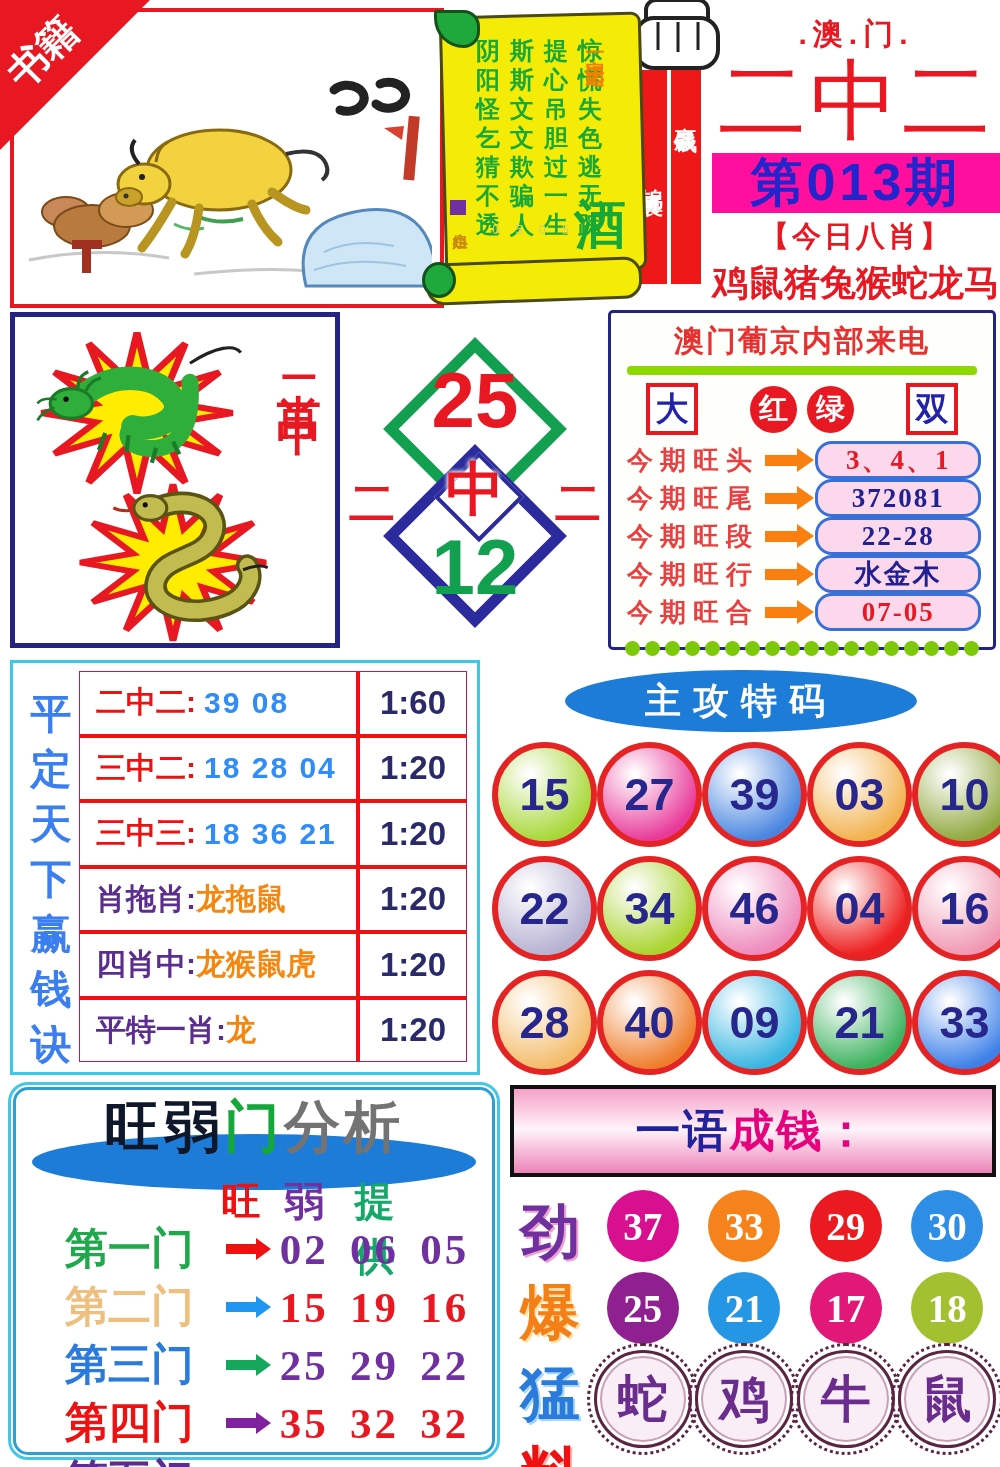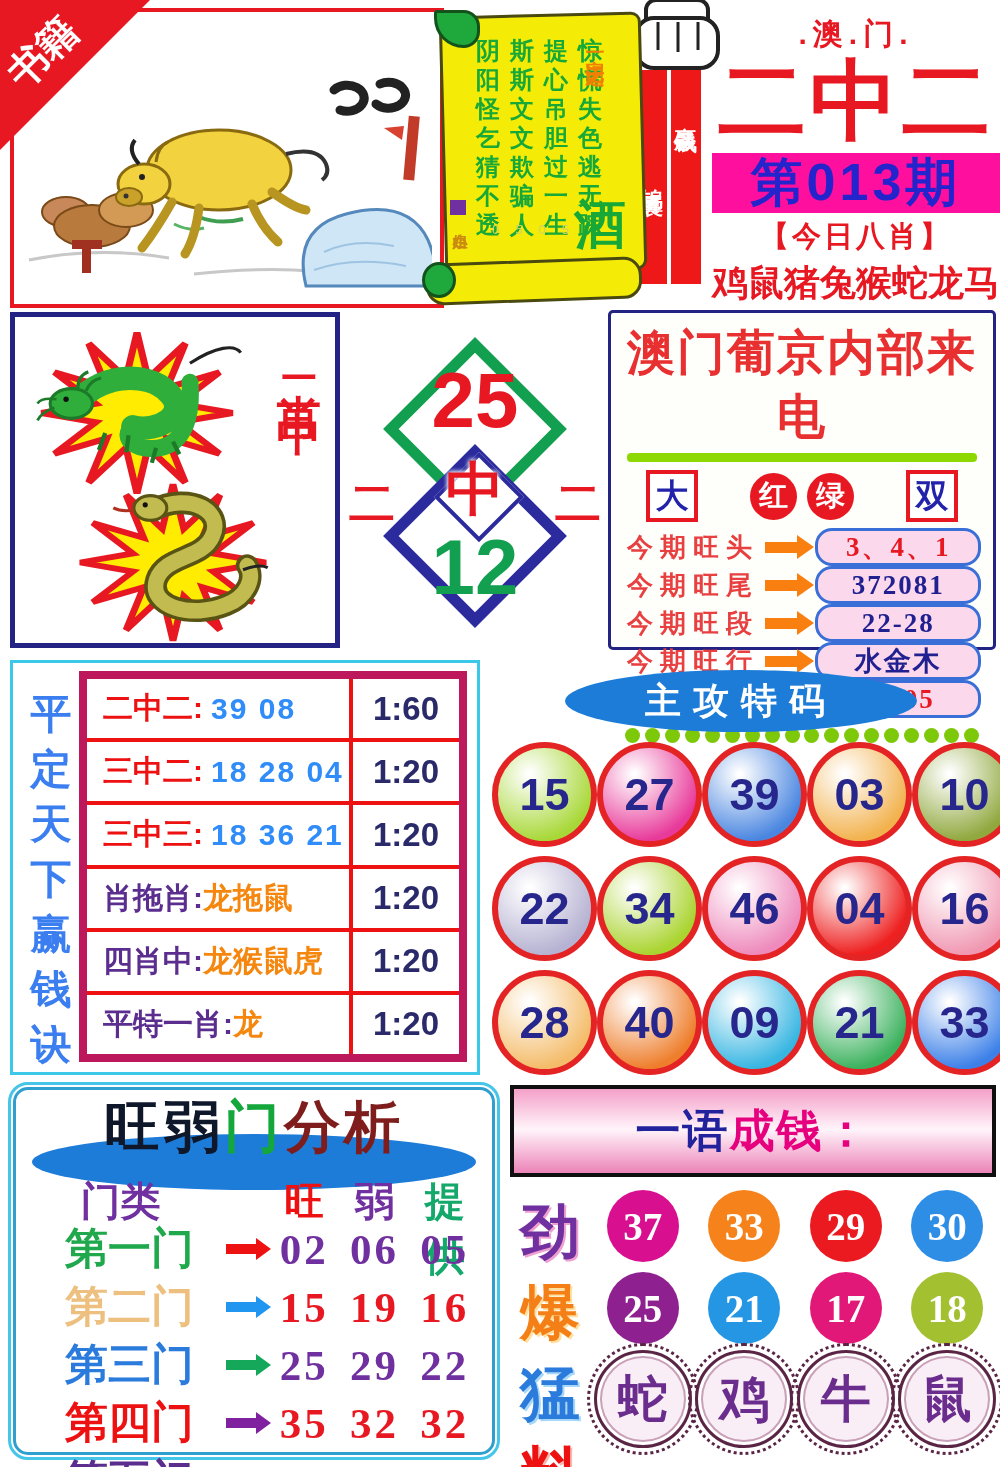--- a/index.html
+++ b/index.html
@@ -34,21 +34,21 @@
   
   .strip{position:absolute;width:30px;height:214px;top:70px;background:#ee1818;color:#fff;
          font-weight:800;font-size:23px;letter-spacing:4px;text-align:center;}
   #strip-l{left:637px;padding-top:88px;box-sizing:border-box;}
   #strip-r{left:671px;padding-top:26px;box-sizing:border-box;}
   #fist{left:612px;top:-2px;width:130px;height:84px;z-index:3;}
 
   
   #masthead{left:712px;top:14px;width:288px;text-align:center;}
   .region{color:#e81822;font-size:30px;font-weight:900;letter-spacing:6px;}
-  .big-title{color:#e81822;font-size:88px;font-weight:700;line-height:1.05;letter-spacing:4px;}
+  .big-title{color:#e81822;font-size:88px;font-weight:400;line-height:1.05;letter-spacing:4px;}
   .issue{margin-top:6px;height:60px;background:#ff0f9e;display:flex;align-items:center;justify-content:center;
          color:#2424cc;font-size:52px;font-weight:900;letter-spacing:4px;}
   .eight{margin-top:4px;color:#e81822;font-size:29px;font-weight:800;letter-spacing:3px;}
   .zlist{margin-top:2px;color:#e81822;font-size:36px;font-weight:900;}
 
   
   #two-xiao-box{left:10px;top:312px;width:330px;height:336px;border:5px solid #232383;background:#fff;box-sizing:border-box;}
   .er-xiao{position:absolute;right:6px;top:26px;color:#e81822;font-size:45px;font-weight:900;letter-spacing:16px;}
 
   
@@ -59,21 +59,21 @@
   .dnum{position:absolute;left:0;right:0;text-align:center;font-weight:700;font-size:78px;line-height:1;}
   .zhong-bg{position:absolute;left:50%;top:150px;width:56px;height:56px;margin-left:-28px;background:#fff;
             border:4px solid #2b2b9e;transform:rotate(45deg);}
   .zhong{position:absolute;left:0;right:0;top:136px;text-align:center;color:#e81822;font-size:58px;font-weight:900;
          text-shadow:0 0 5px #fff,0 0 5px #fff;}
   .er-side{position:absolute;top:158px;color:#e81822;font-size:46px;font-weight:900;}
 
   
   #hotline{left:608px;top:310px;width:388px;height:340px;border:3px solid #232383;border-radius:5px;
            background:#fefefa;box-sizing:border-box;}
-  .hl-title{margin-top:8px;text-align:center;color:#e83030;font-size:48px;font-weight:900;letter-spacing:2px;}
+  .hl-title{margin-top:8px;text-align:center;color:#e83030;font-size:30px;font-weight:900;letter-spacing:2px;}
   .hl-bar{height:9px;background:#8cd800;margin:4px 16px 0 16px;border-radius:4px;}
   .hl-badges{display:flex;justify-content:center;align-items:center;margin-top:8px;}
   .badge-sq{width:44px;height:44px;border:4px solid #e81822;color:#2222aa;font-size:33px;font-weight:900;
             display:flex;align-items:center;justify-content:center;background:#fff;}
   .badge-ci{width:47px;height:47px;border-radius:50%;background:#e81822;color:#fff;font-size:29px;font-weight:800;
             display:flex;align-items:center;justify-content:center;}
   .hl-rows{margin:6px 12px 0 16px;}
   .hl-row{display:flex;align-items:center;height:38px;}
   .hl-label{color:#e84040;font-weight:800;font-size:26px;letter-spacing:7px;width:152px;white-space:nowrap;}
   .arrow{display:inline-block;width:36px;height:11px;background:currentColor;position:relative;margin-right:18px;}
@@ -84,21 +84,21 @@
            display:flex;align-items:center;justify-content:center;font-family:"Liberation Serif",serif;
            font-weight:700;font-size:27px;letter-spacing:2px;}
   .v-red{color:#e81822;}.v-navy{color:#202090;}
   .hl-dots{display:flex;justify-content:space-between;margin:10px 14px 0 14px;}
   .dot{width:15px;height:15px;border-radius:50%;background:#7ec80a;}
 
   
   #formula{left:10px;top:660px;width:470px;height:415px;border:3px solid #3cc8e8;background:#fff;box-sizing:border-box;}
   .f-side{position:absolute;left:12px;top:24px;height:360px;width:52px;display:flex;flex-direction:column;
           justify-content:space-between;align-items:center;color:#3a7ef0;font-size:41px;font-weight:900;}
-  .f-table{position:absolute;left:66px;top:8px;right:10px;bottom:10px;border:8px solid #be185d;
+  .f-table{position:absolute;left:66px;top:8px;right:10px;bottom:10px;border:1px solid #be185d;
            display:flex;flex-direction:column;}
   .f-row{flex:1;display:flex;border-bottom:4px solid #ee1111;}
   .f-row:last-child{border-bottom:none;}
   .f-content{flex:1;display:flex;align-items:center;padding-left:16px;font-weight:900;font-size:30px;white-space:nowrap;}
   .f-ratio{width:106px;border-left:4px solid #ee1111;display:flex;align-items:center;justify-content:center;
            color:#2a2a6a;font-size:33px;font-weight:700;}
   .lab-red{color:#ee1111;}.lab-pur{color:#5b2d8e;text-align:center;}
   .val-blue{color:#2f8cf8;margin-left:8px;letter-spacing:2px;}.val-org{color:#f5870f;}
 
   
@@ -107,21 +107,21 @@
   #special-balls{left:492px;top:742px;width:505px;display:grid;grid-template-columns:repeat(5,1fr);
                  row-gap:9px;justify-items:center;}
   .ball{width:93px;height:93px;border-radius:50%;border:6px solid #e42424;box-sizing:content-box;
         display:flex;align-items:center;justify-content:center;color:#26268c;font-size:45px;font-weight:900;}
 
   
   #analysis{left:8px;top:1082px;width:492px;height:378px;border:3px solid #45c6e8;border-radius:20px;box-sizing:border-box;}
   .an-inner{position:absolute;inset:2px;border:3px solid #2f9fd0;border-radius:15px;}
   .an-ellipse{position:absolute;left:16px;right:16px;top:44px;height:56px;background:#1d7cd8;border-radius:50%;}
   .an-title{position:absolute;left:0;right:0;top:0;text-align:center;font-size:56px;font-weight:900;letter-spacing:4px;}
-  .t-mag{color:#0f172a;}.t-grn{color:#14a83c;}.t-red{color:#7f1d1d;}
+  .t-mag{color:#0f172a;}.t-grn{color:#14a83c;}.t-red{color:#737373;}
   .an-head{position:absolute;left:12px;right:12px;top:84px;display:grid;
            grid-template-columns:185px 56px 1fr 1fr 1fr;font-size:40px;font-weight:900;text-align:center;}
   .h-pur{color:#7030a0;}.h-red{color:#ee1111;}.h-grn{color:#14a86a;}
   .an-rows{position:absolute;left:12px;right:12px;top:130px;bottom:8px;display:flex;flex-direction:column;
            justify-content:space-around;}
   .an-row{display:grid;grid-template-columns:185px 56px 1fr 1fr 1fr;align-items:center;
           font-size:43px;font-weight:900;text-align:center;}
   .gate{text-align:center;padding-left:6px;white-space:nowrap;margin-left:12px;}
   .an-num{font-family:"Liberation Serif",serif;letter-spacing:3px;}
   .g1{color:#1fa84c;}.g2{color:#eec080;}.g3{color:#2b7bdc;}.g4{color:#ee1111;}.g5{color:#5b2d8e;}
@@ -417,21 +417,20 @@
     <div class="ball" style="background: radial-gradient(circle at 34% 28%, rgb(255, 255, 255) 2%, rgb(60, 128, 232) 74%);">33</div>
   </div>
 
   <div class="abs" id="analysis">
     <div class="an-inner">
       <div class="an-ellipse"></div>
       <div class="an-title">
         <span class="t-mag">旺弱</span><span class="t-grn">门</span><span class="t-red">分析</span>
       </div>
       <div class="an-head">
-        <span class="h-pur">门类</span>
         <span></span>
         <span class="h-red">旺</span>
         <span class="h-pur">弱</span>
         <span class="h-grn">提供</span>
       </div>
       <div class="an-rows">
         <div class="an-row">
           <span class="gate g1">第一门</span>
           <span class="arrow ar1"></span>
           <span class="an-num n-pur">02</span>

